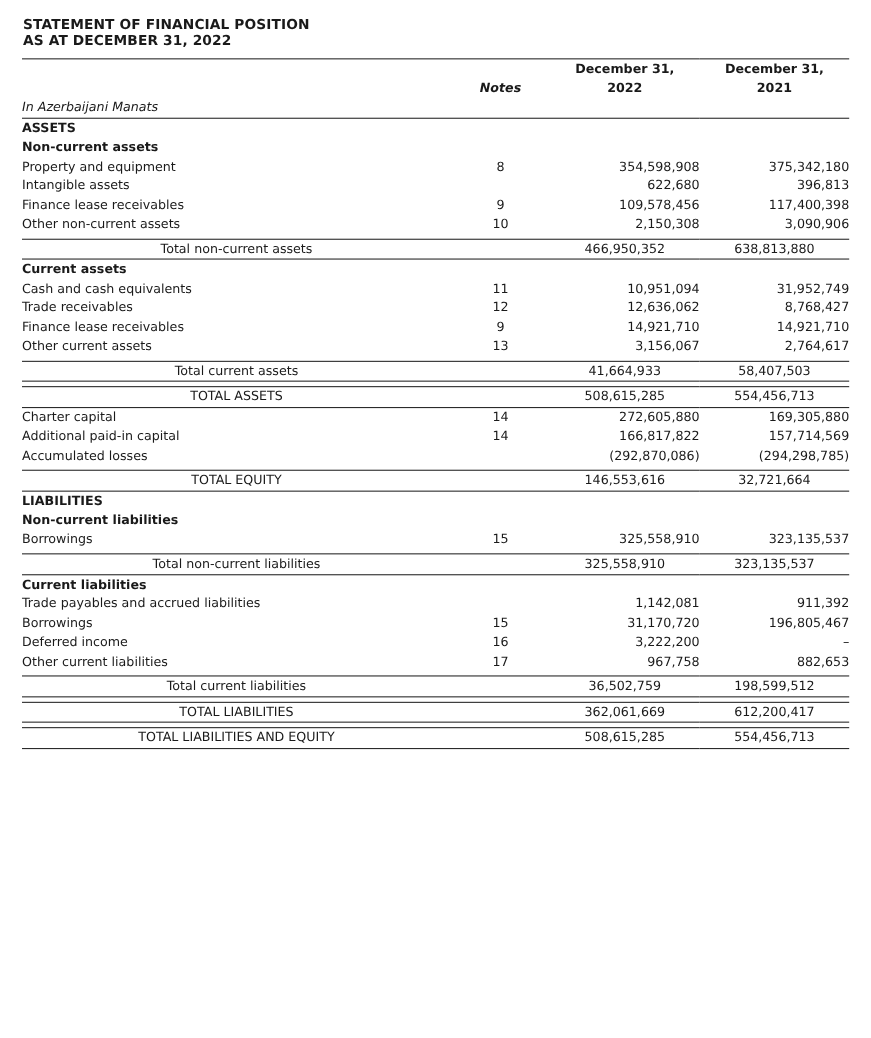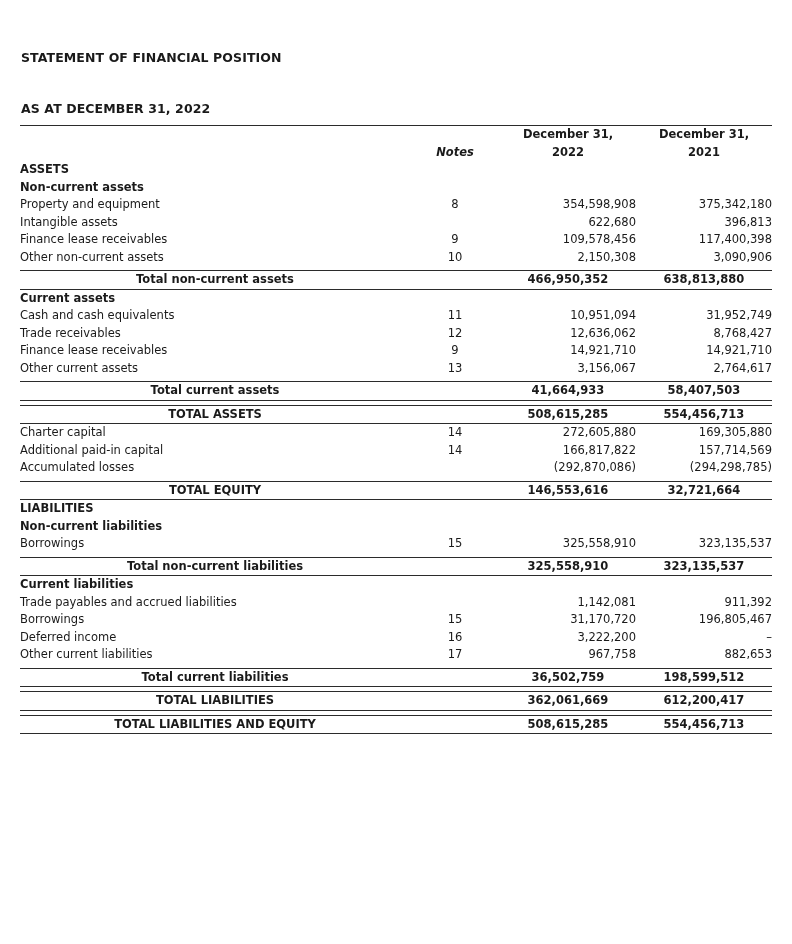--- a/index.html
+++ b/index.html
@@ -21,21 +21,21 @@
     box-sizing: border-box;
     padding: 14px 20px 0 20px;
   }
   .doc-title {
     font-size: 12.5px;
     font-weight: bold;
     line-height: 15px;
     letter-spacing: 0.1px;
     margin: 0 0 0 1px;
   }
-  .doc-title div { white-space: nowrap; margin-top: 36px; }
+  .doc-title div { white-space: nowrap; }
 
   table.fs {
     width: 752px;
     border-collapse: collapse;
     margin-top: 9px;
     table-layout: fixed;
   }
   table.fs td {
     padding: 0;
     vertical-align: bottom;
@@ -70,21 +70,21 @@
     font-size: 11.5px;
     line-height: 15px;
     padding-bottom: 4px;
     vertical-align: bottom;
   }
   .hdr-date { display: block; }
 
   .sec-head td { font-weight: bold; padding-top: 10px; }
   .sub-head td { font-weight: bold; padding-top: 9px; }
   .total-row td {
-    font-weight: bold;
+    font-weight: normal;
     padding-top: 6px;
     padding-bottom: 5px;
   }
   .spacer-sm td { height: 4px; line-height: 4px; font-size: 1px; }
 </style>
 </head>
 <body>
 
 <div class="page">
 
@@ -106,20 +106,26 @@
         <td class="cell-notes">Notes</td>
         <td class="cell-num">
           <span class="hdr-date">December 31,</span>
           <span class="hdr-date">2022</span>
         </td>
         <td class="cell-num">
           <span class="hdr-date">December 31,</span>
           <span class="hdr-date">2021</span>
         </td>
       </tr>
+      <tr class="hdr-unit rule-bot">
+        <td class="cell-label italic">In Azerbaijani Manats</td>
+        <td class="cell-notes"></td>
+        <td class="cell-num"></td>
+        <td class="cell-num"></td>
+      </tr>
     <tr class="sec-head">
           <td class="cell-label bold">ASSETS</td>
           <td class="cell-notes"></td>
           <td class="cell-num"></td>
           <td class="cell-num"></td>
         </tr>
         <tr class="sub-head">
           <td class="cell-label bold">Non-current assets</td>
           <td class="cell-notes"></td>
           <td class="cell-num"></td>

